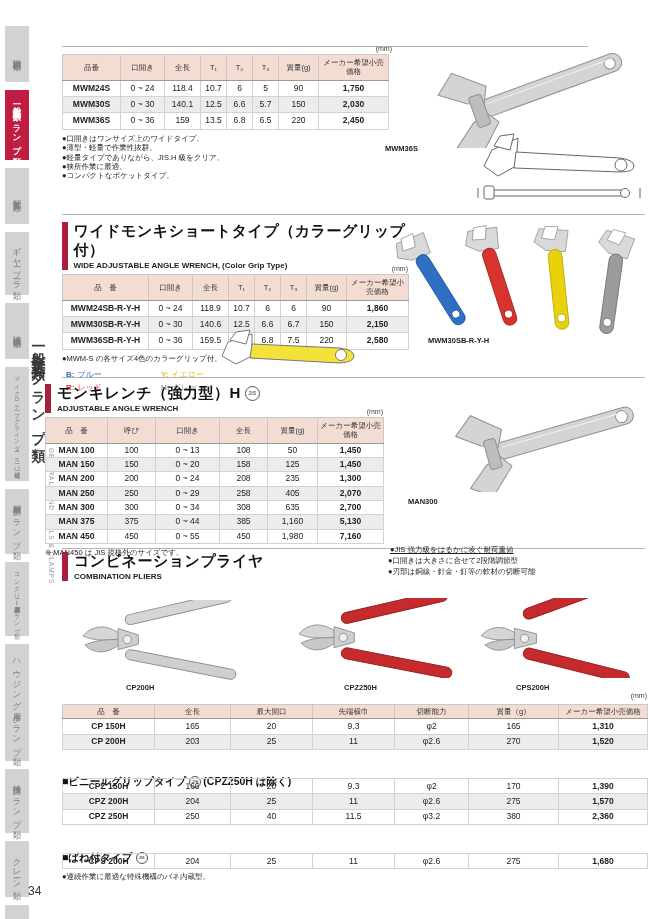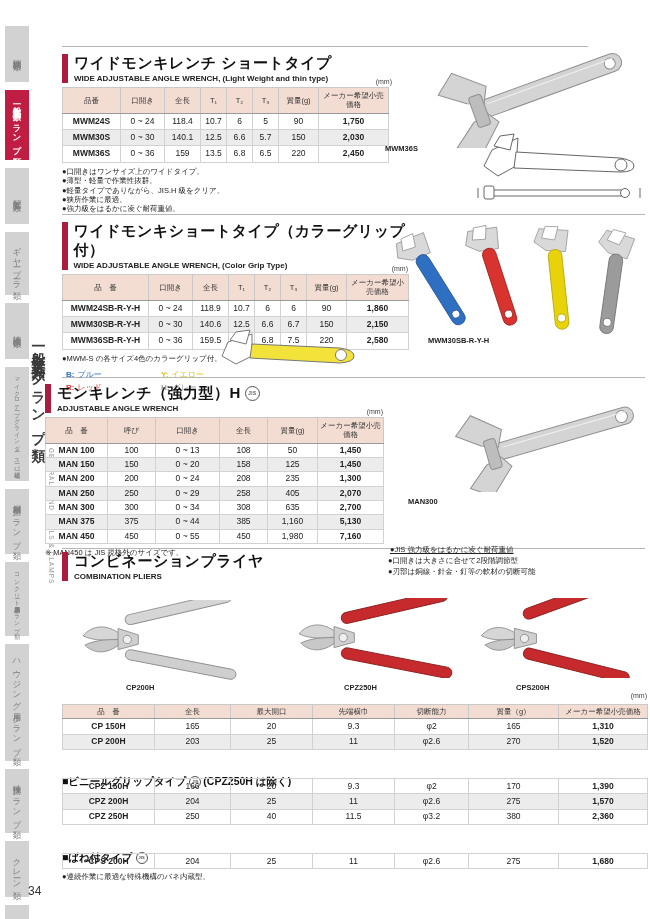--- a/index.html
+++ b/index.html
@@ -115,27 +115,20 @@
       <div class="tab">ハウジング用吊クランプ類</div>
       <div class="tab">特殊用クランプ類</div>
       <div class="tab">クレーン類</div>
       <div class="tab">ジグブロック・プレート</div>
     </nav>
   <div class="side-title">一般作業工具類・クランプ類</div>
   <div class="side-sub">GENERAL HAND TOOLS &amp; CLAMPS</div>
   <div class="page-num">34</div>
 
   <section class="sec" style="left:62px;top:54px;width:330px;">
-    <header class="sec-head">
-      <div class="red-bar"></div>
-      <div>
-        <h2 class="sec-title">ワイドモンキレンチ ショートタイプ</h2>
-        <div class="sec-sub">WIDE ADJUSTABLE ANGLE WRENCH, (Light Weight and thin type)</div>
-      </div>
-    </header>
     <div style="position:relative;">
       <div class="unit" style="top:-9px;">(mm)</div>
     </div>
     <table class="spec t1" style="width:326px;">
       <colgroup>
           <col style="width:58px">
           <col style="width:44px">
           <col style="width:36px">
           <col style="width:26px">
           <col style="width:26px">
@@ -186,21 +179,21 @@
             <td>220</td>
             <td>2,450</td>
           </tr>
         </tbody>
     </table>
     <div class="notes">
         <div class="note-line">●口開きはワンサイズ上のワイドタイプ。</div>
         <div class="note-line">●薄型・軽量で作業性抜群。</div>
         <div class="note-line">●軽量タイプでありながら、JIS.H 級をクリア。</div>
         <div class="note-line">●狭所作業に最適。</div>
-        <div class="note-line">●強力級をはるかに凌ぐ耐荷重値。</div>
+        <div class="note-line">●コンパクトなポケットタイプ。</div>
       </div>
   </section>
 
   <figure class="photo1">
     <svg viewBox="0 0 252 100" width="252" height="100">
       <g transform="rotate(-20 126 50)" stroke="#8f8f8f" stroke-width="1" fill="#d4d4d4">
         <rect x="86" y="40" width="150" height="18" rx="9"></rect>
         <circle cx="224" cy="49" r="5.5" fill="#fff"></circle>
         <path d="M92 44 L100 28 L72 4 L52 20 L76 38 Z"></path>
         <path d="M92 54 L100 66 L72 92 L52 76 L76 58 Z"></path>

